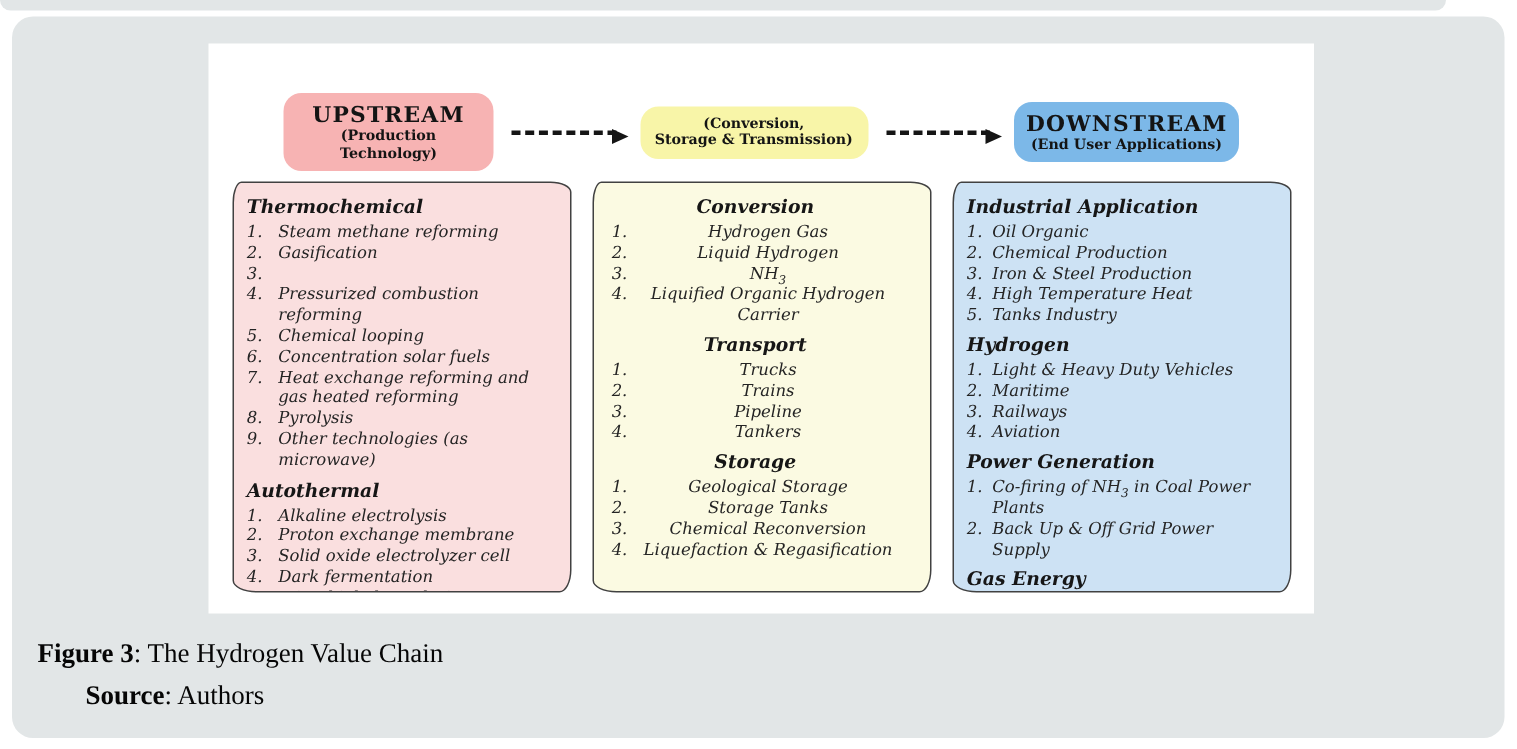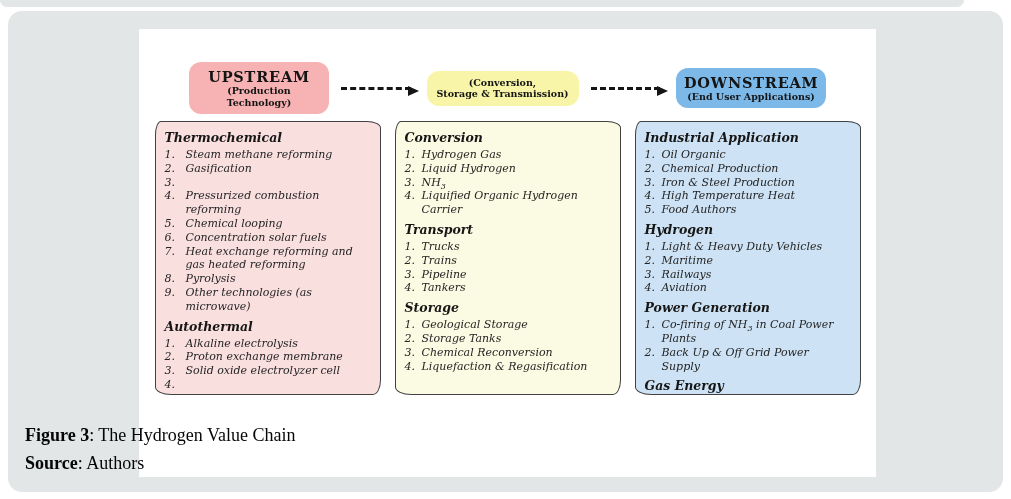--- a/index.html
+++ b/index.html
@@ -9,21 +9,21 @@
   }
   .top-strip{
     position:absolute;left:0;top:0;width:964px;height:7px;
     background:#e2e6e7;border-radius:0 0 9px 9px;
   }
   .content-card{
     position:absolute;left:8px;top:11px;width:995px;height:481px;
     background:#e2e6e7;border-radius:14px;
   }
   .figure-area{
-    position:absolute;left:131px;top:18px;width:737px;height:448px;
+    position:absolute;left:131px;top:18px;width:737px;height:380px;
     background:#ffffff;
   }
   
   .header-row{
     display:flex;align-items:center;
     margin-top:30px;height:58px;padding:0 50px 0 50px;
   }
   .hdr-box{
     flex:0 0 auto;border-radius:12px;text-align:center;
     padding:6px 8px;box-sizing:border-box;
@@ -64,21 +64,21 @@
   .itm .num{flex:0 0 17px;}
   .panel-upstream .itm .num{flex-basis:21px;}
   .itm .txt{flex:1 1 auto;}
   .itm sub{font-size:8px;line-height:0;}
   
   .caption-line{
     position:absolute;left:17px;font-size:18px;color:#060606;
     font-family:"Liberation Serif",serif;
   }
   .caption-figure{top:414px;}
-  .caption-source{top:442px;}
+  .caption-source{top:442px;margin-left:32px;}
   .cap-bold{font-weight:bold;}
 </style>
 </head>
 <body>
 
 <div class="top-strip"></div>
 
 <div class="content-card">
 
   <div class="figure-area">
@@ -143,27 +143,28 @@
           <div class="itm">
             <span class="num">2.</span>
             <span class="txt">Proton exchange membrane</span>
           </div>
           <div class="itm">
             <span class="num">3.</span>
             <span class="txt">Solid oxide electrolyzer cell</span>
           </div>
           <div class="itm">
             <span class="num">4.</span>
+            <span class="txt">Dark fermentation</span>
           </div>
           <div class="itm">
             <span class="num">5.</span>
             <span class="txt">Microbial electrolysis</span>
           </div>
         </div>
-        <div class="panel panel-midstream" style="background: rgb(251, 250, 226);">
+        <div class="panel panel-midstream" style="background: rgb(251, 250, 226); text-align: center;">
           <div class="sec-heading">Conversion</div>
           <div class="itm">
             <span class="num">1.</span>
             <span class="txt">Hydrogen Gas</span>
           </div>
           <div class="itm">
             <span class="num">2.</span>
             <span class="txt">Liquid Hydrogen</span>
           </div>
           <div class="itm">
@@ -222,21 +223,21 @@
           <div class="itm">
             <span class="num">3.</span>
             <span class="txt">Iron &amp; Steel Production</span>
           </div>
           <div class="itm">
             <span class="num">4.</span>
             <span class="txt">High Temperature Heat</span>
           </div>
           <div class="itm">
             <span class="num">5.</span>
-            <span class="txt">Food Authors</span>
+            <span class="txt">Tanks Industry</span>
           </div>
           <div class="sec-heading">Hydrogen</div>
           <div class="itm">
             <span class="num">1.</span>
             <span class="txt">Light &amp; Heavy Duty Vehicles</span>
           </div>
           <div class="itm">
             <span class="num">2.</span>
             <span class="txt">Maritime</span>
           </div>

